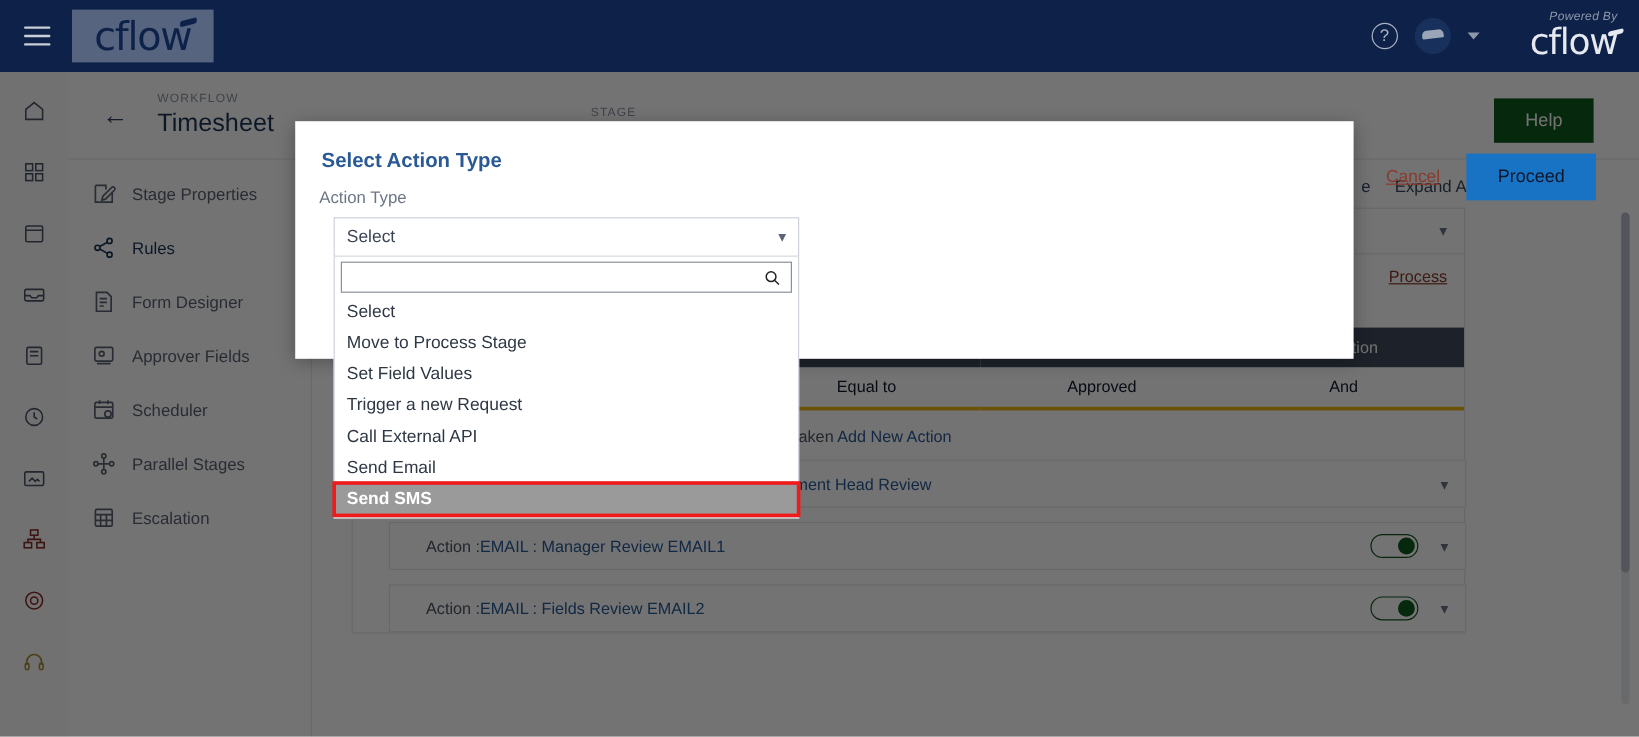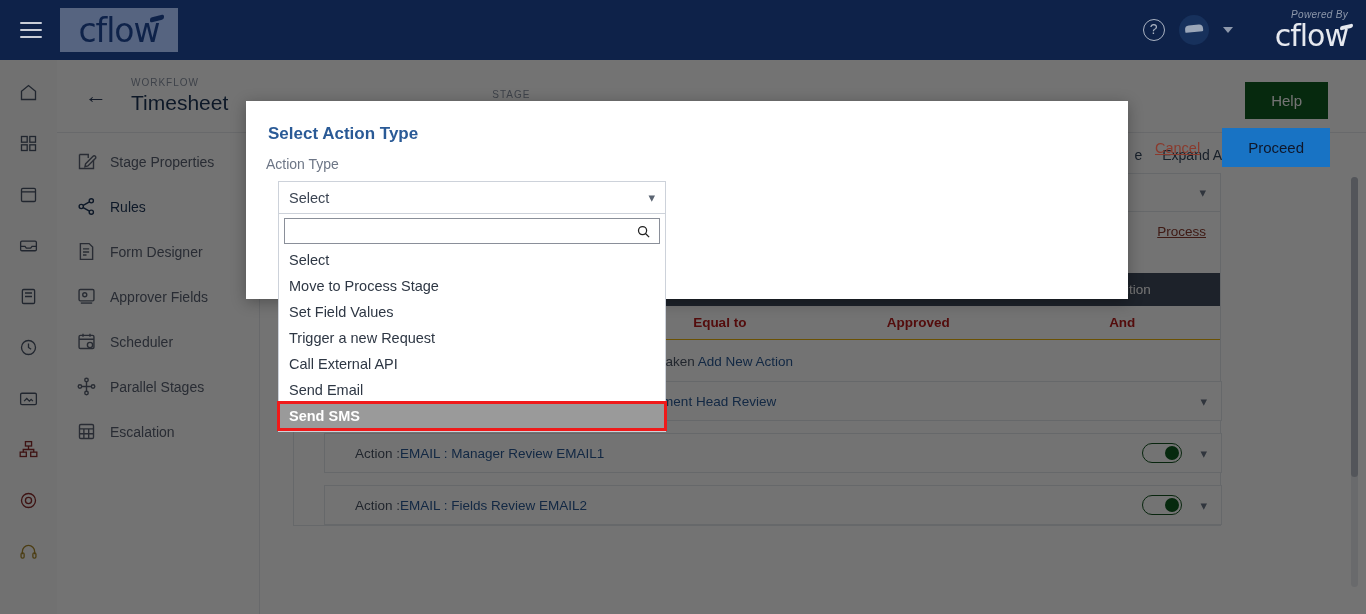--- a/index.html
+++ b/index.html
@@ -148,23 +148,22 @@
   .rule-sub { padding: 10px 14px 0; text-align: right; }
   .link-delete { color: #8a3a2d; font-size: 13.5px; text-decoration: underline; cursor: pointer; }
   .rule-note { text-align: center; font-size: 13.5px; color: #4b5565; padding: 8px 0 10px; }
 
   table.cond { width: 100%; border-collapse: collapse; font-size: 13.5px; }
   table.cond th {
     background: #414c5e; color: #ffffff; font-weight: normal;
     padding: 9px 6px; text-align: center;
   }
   table.cond td {
-    padding: 9px 6px; text-align: center; color: #b91c1c;
-    border-bottom: 1px solid #eab308;
-    font-weight: bold;
+    padding: 9px 6px; text-align: center; color: #0f172a;
+    border-bottom: 3px solid #eab308;
   }
 
   .action-note { font-size: 13.5px; color: #4b5565; padding: 14px 0 0 30px; }
   .action-note .lnk { color: #2a5a96; cursor: pointer; }
 
   .action-row {
     margin: 12px 0 0 30px; width: 898px; height: 40px;
     border: 1px solid #e3e6ec; background: #fff;
     display: flex; align-items: center; padding: 0 14px 0 30px;
     font-size: 13.5px; color: #4b5565;

